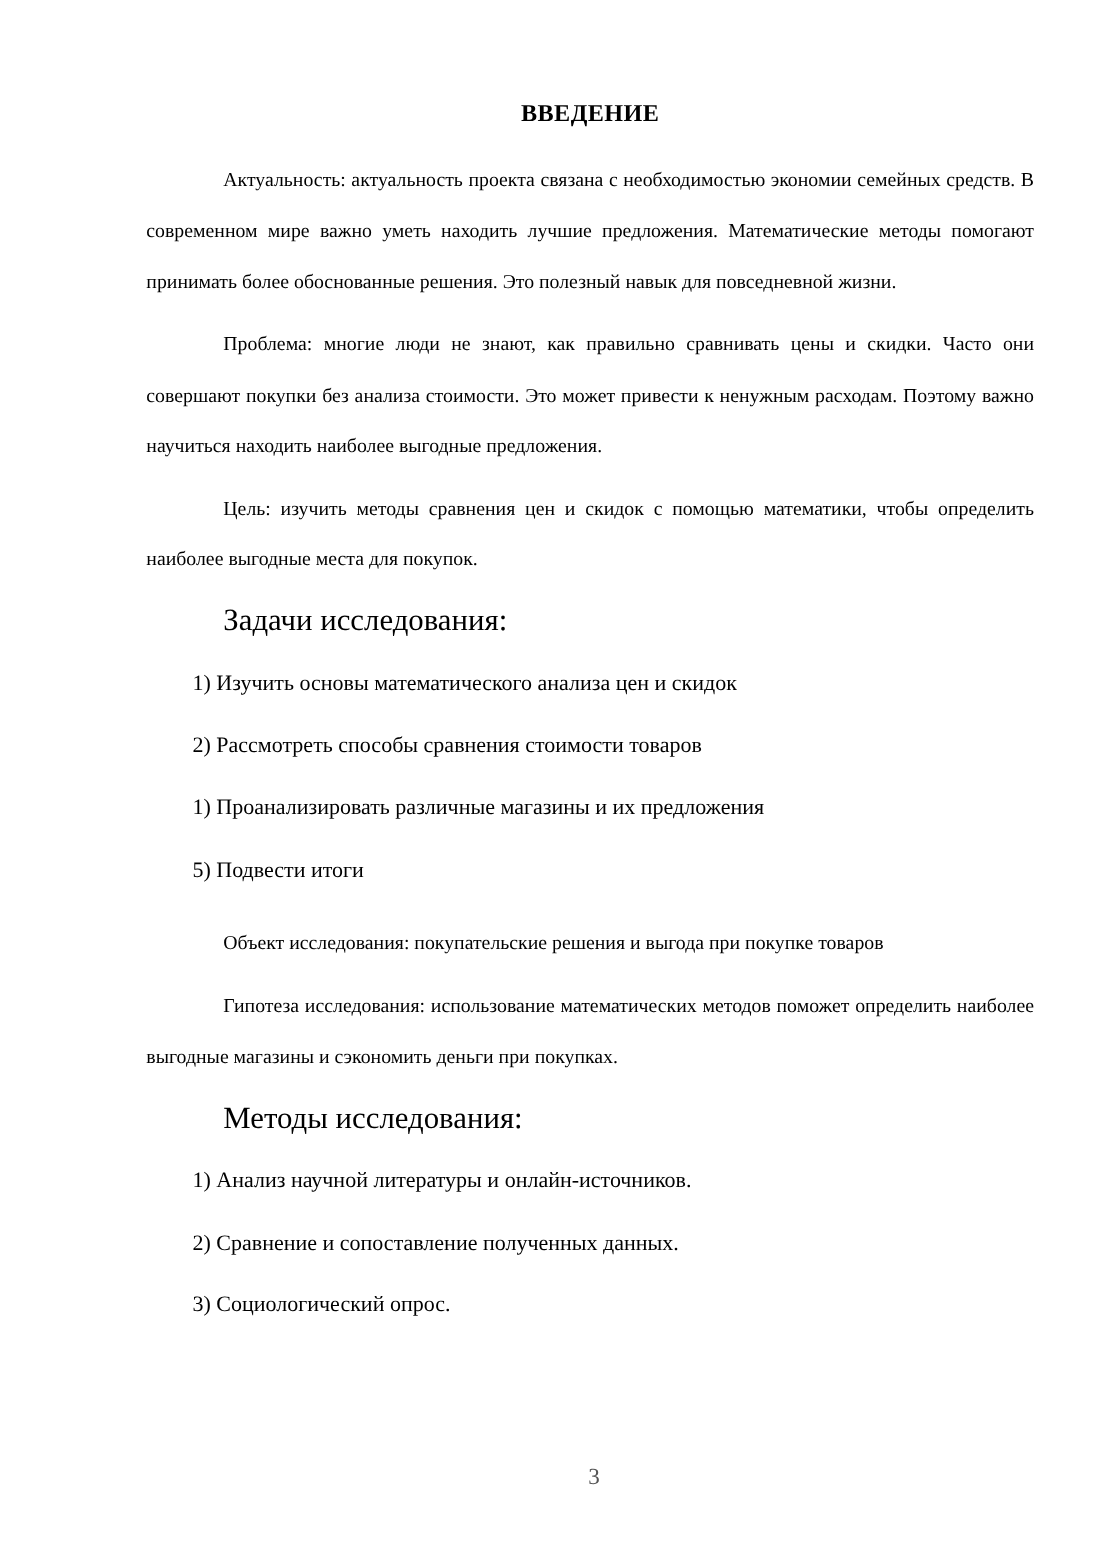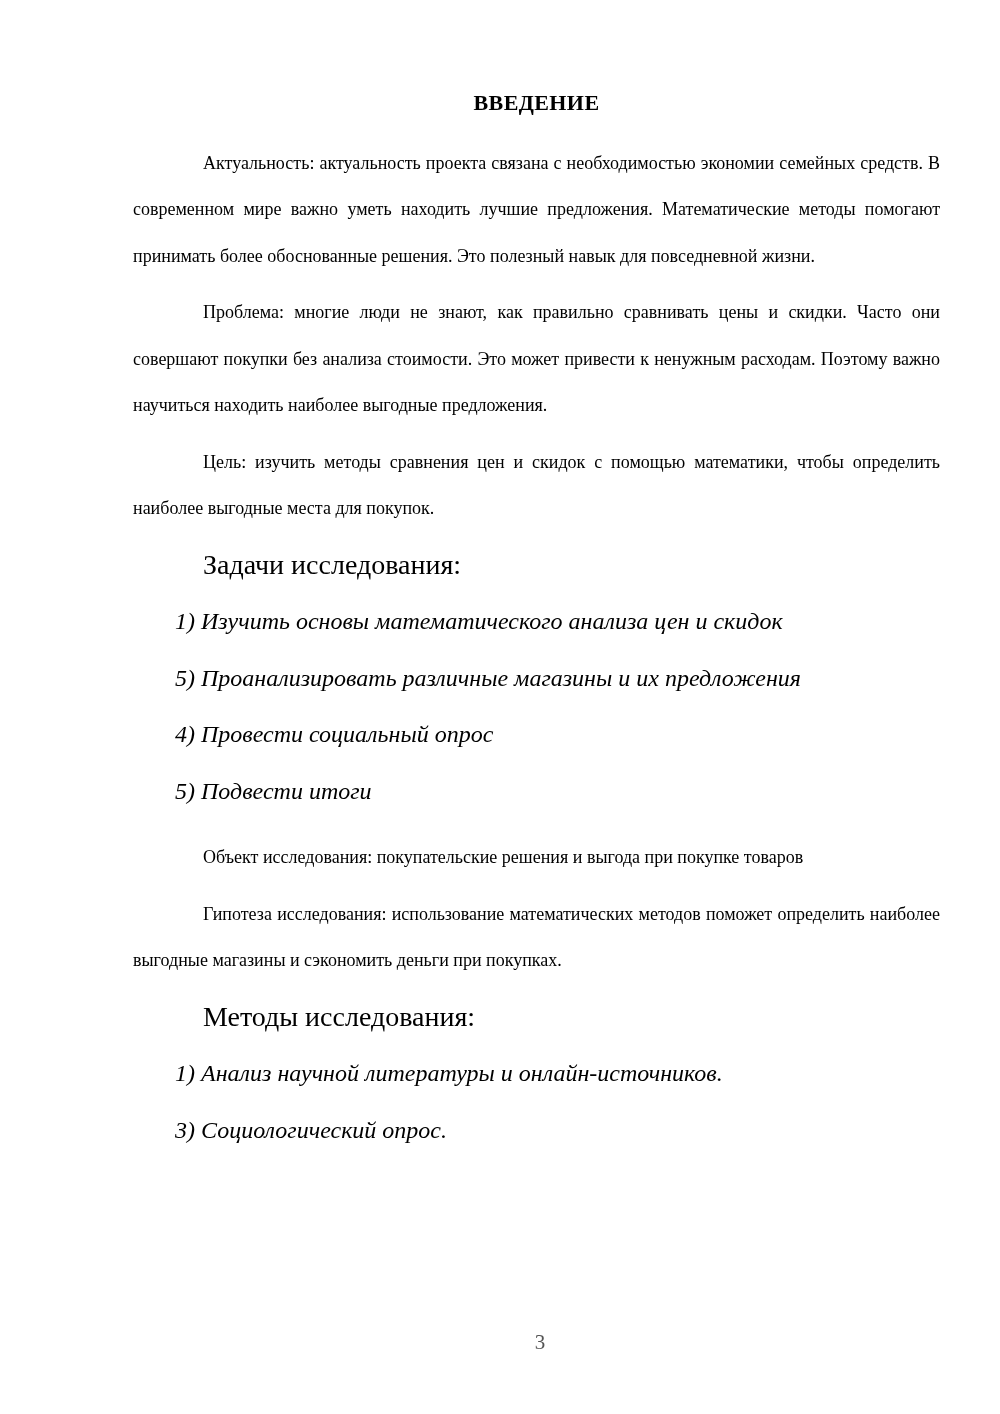--- a/index.html
+++ b/index.html
@@ -53,27 +53,26 @@
     text-align: left;
     text-indent: 70px;
     margin: 0 0 10px 0;
   }
   .list {
     list-style: none;
     margin: 0 0 10px 0;
     padding: 0;
   }
   .list-item {
-    font-size: 24px;
+    font-size: 20px;
     line-height: 46.5px;
     text-align: left;
     padding-left: 42px;
     margin: 0 0 10px 0;
     white-space: nowrap;
-    font-style: italic;
   }
   .list-item:last-child {
     margin-bottom: 0;
   }
   .block-gap {
     height: 10px;
   }
   .page-number {
     position: absolute;
     left: 0;
@@ -100,36 +99,37 @@
     <p class="para">Актуальность: актуальность проекта связана с необходимостью экономии семейных средств. В современном мире важно уметь находить лучшие предложения. Математические методы помогают принимать более обоснованные решения. Это полезный навык для повседневной жизни.</p>
 
     <p class="para">Проблема: многие люди не знают, как правильно сравнивать цены и скидки. Часто они совершают покупки без анализа стоимости. Это может привести к ненужным расходам. Поэтому важно научиться находить наиболее выгодные предложения.</p>
 
     <p class="para">Цель: изучить методы сравнения цен и скидок с помощью математики, чтобы определить наиболее выгодные места для покупок.</p>
 
     <p class="sub-head">Задачи исследования:</p>
 
     <ul class="list">
       <li class="list-item">1) Изучить основы математического анализа цен и скидок</li>
-      <li class="list-item">5) Проанализировать различные магазины и их предложения</li>
-      <li class="list-item">4) Провести социальный опрос</li>
+      <li class="list-item">2) Рассмотреть способы сравнения стоимости товаров</li>
+      <li class="list-item">1) Проанализировать различные магазины и их предложения</li>
       <li class="list-item">5) Подвести итоги</li>
     </ul>
 
     <div class="block-gap"></div>
 
     <p class="para">Объект исследования: покупательские решения и выгода при покупке товаров</p>
 
 
     <p class="para">Гипотеза исследования: использование математических методов поможет определить наиболее выгодные магазины и сэкономить деньги при покупках.</p>
 
     <p class="sub-head">Методы исследования:</p>
 
     <ul class="list">
       <li class="list-item">1) Анализ научной литературы и онлайн-источников.</li>
+      <li class="list-item">2) Сравнение и сопоставление полученных данных.</li>
       <li class="list-item">3) Социологический опрос.</li>
     </ul>
 
   </div>
 
   <div class="page-number">
     <span>3</span>
   </div>
 
 </div>

